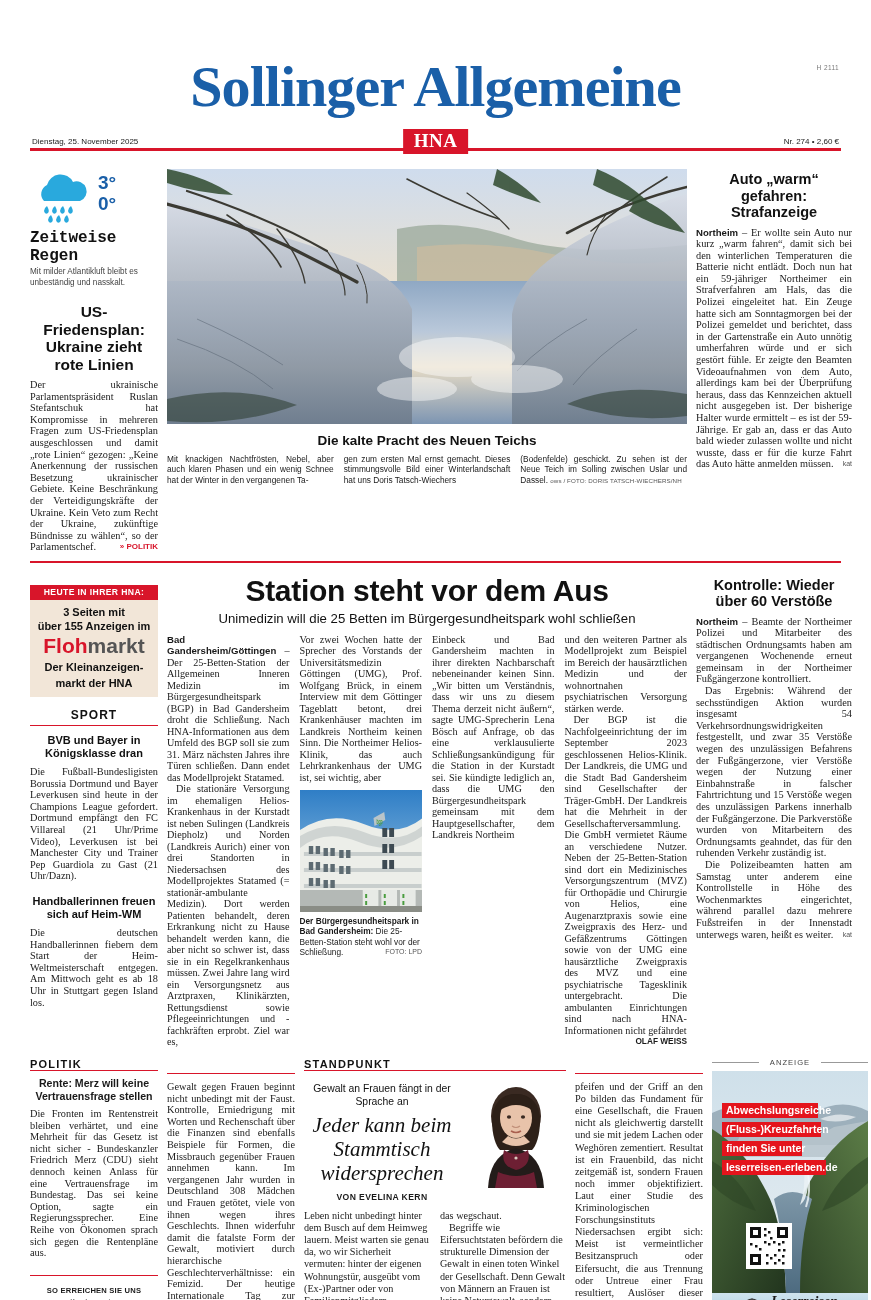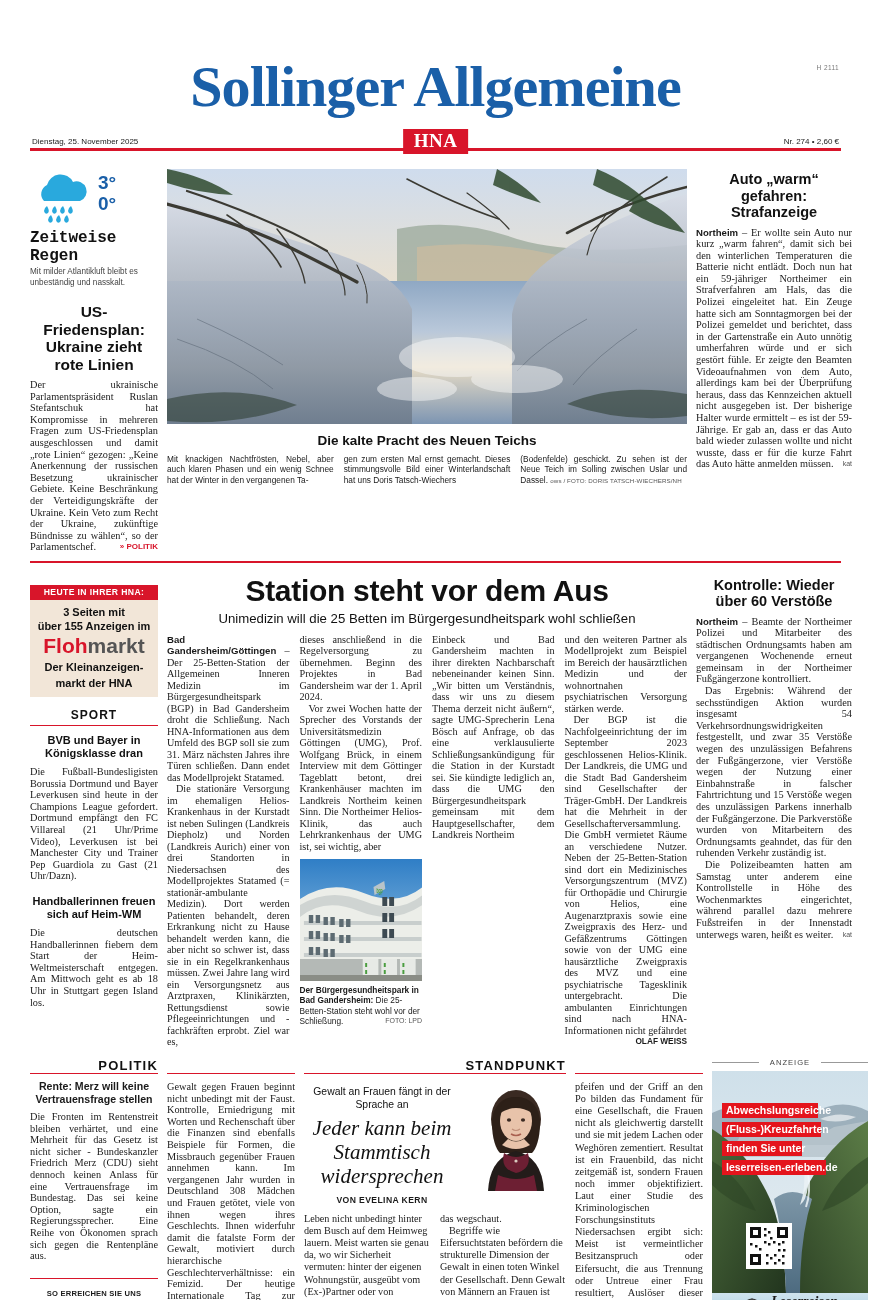--- a/index.html
+++ b/index.html
@@ -170,21 +170,21 @@
   .bottom { display:flex; gap:9px; margin-top:10px; }
   .bcol { }
   .b1 { width:128px; flex:0 0 128px; }
   .b2 { width:128px; flex:0 0 128px; }
   .b3 { width:262px; flex:0 0 262px; }
   .b4 { width:128px; flex:0 0 128px; }
   .b5 { width:156px; flex:0 0 156px; }
 
   .sec-label {
     font-family:"Liberation Sans", sans-serif; font-weight:bold;
-    font-size:13px; letter-spacing:1.2px; text-align:right; color:#111;
+    font-size:11px; letter-spacing:1.2px; text-align:left; color:#111;
     padding-bottom:0;
   }
   .small-head {
     font-family:"Liberation Sans", sans-serif; font-weight:bold;
     font-size:10.6px; line-height:12.5px; text-align:center; margin-top:6px;
   }
   .sp-kicker {
     font-family:"Liberation Sans", sans-serif; font-size:10.4px;
     line-height:12.5px; text-align:center; margin-top:7px; color:#111;
   }
@@ -376,21 +376,20 @@
 
     <div class="col-mid">
       <div class="lead-head">Station steht vor dem Aus</div>
       <div class="lead-sub">Unimedizin will die 25 Betten im Bürgergesundheitspark wohl schließen</div>
       <div class="lead-cols">
         <div class="lead-col">
           <p><span class="dateline">Bad Gandersheim/Göttingen</span> <span>– Der 25-Betten-Station der Allgemeinen Inneren Medizin im Bürgergesundheitspark (BGP) in Bad Gandersheim droht die Schließung. Nach HNA-Informationen aus dem Umfeld des BGP soll sie zum 31. März nächsten Jahres ihre Türen schließen. Dann endet das Modellprojekt Statamed.</span></p>
           <p>Die stationäre Versorgung im ehemaligen Helios-Krankenhaus in der Kurstadt ist neben Sulingen (Landkreis Diepholz) und Norden (Landkreis Aurich) einer von drei Standorten in Niedersachsen des Modellprojektes Statamed (= stationär-ambulante Medizin). Dort werden Patienten behandelt, deren Erkrankung nicht zu Hause behandelt werden kann, die aber nicht so schwer ist, dass sie in ein Regelkrankenhaus müssen. Zwei Jahre lang wird ein Versorgungsnetz aus Arztpraxen, Klinikärzten, Rettungsdienst sowie Pflegeeinrichtungen und -fachkräften erprobt. Ziel war es,</p>
         </div>
         <div class="lead-col">
-          <p>dieses anschließend in die Regelversorgung zu übernehmen. Beginn des Projektes in Bad Gandersheim war der 1. April 2024.</p>
           <p>Vor zwei Wochen hatte der Sprecher des Vorstands der Universitätsmedizin Göttingen (UMG), Prof. Wolfgang Brück, in einem Interview mit dem Göttinger Tageblatt betont, drei Krankenhäuser machten im Landkreis Northeim keinen Sinn. Die Northeimer Helios-Klinik, das auch Lehrkrankenhaus der UMG ist, sei wichtig, aber</p>
           <div class="photo-bgp">
             <svg viewBox="0 0 250 122" preserveAspectRatio="none">
               <defs>
                 <linearGradient id="sky2" x1="0" y1="0" x2="0" y2="1">
                   <stop offset="0%" stop-color="#2f7ec6"></stop>
                     <stop offset="100%" stop-color="#a9cfe8"></stop>
                 </linearGradient>
               </defs>
               <rect width="250" height="122" fill="url(#sky2)"></rect>

